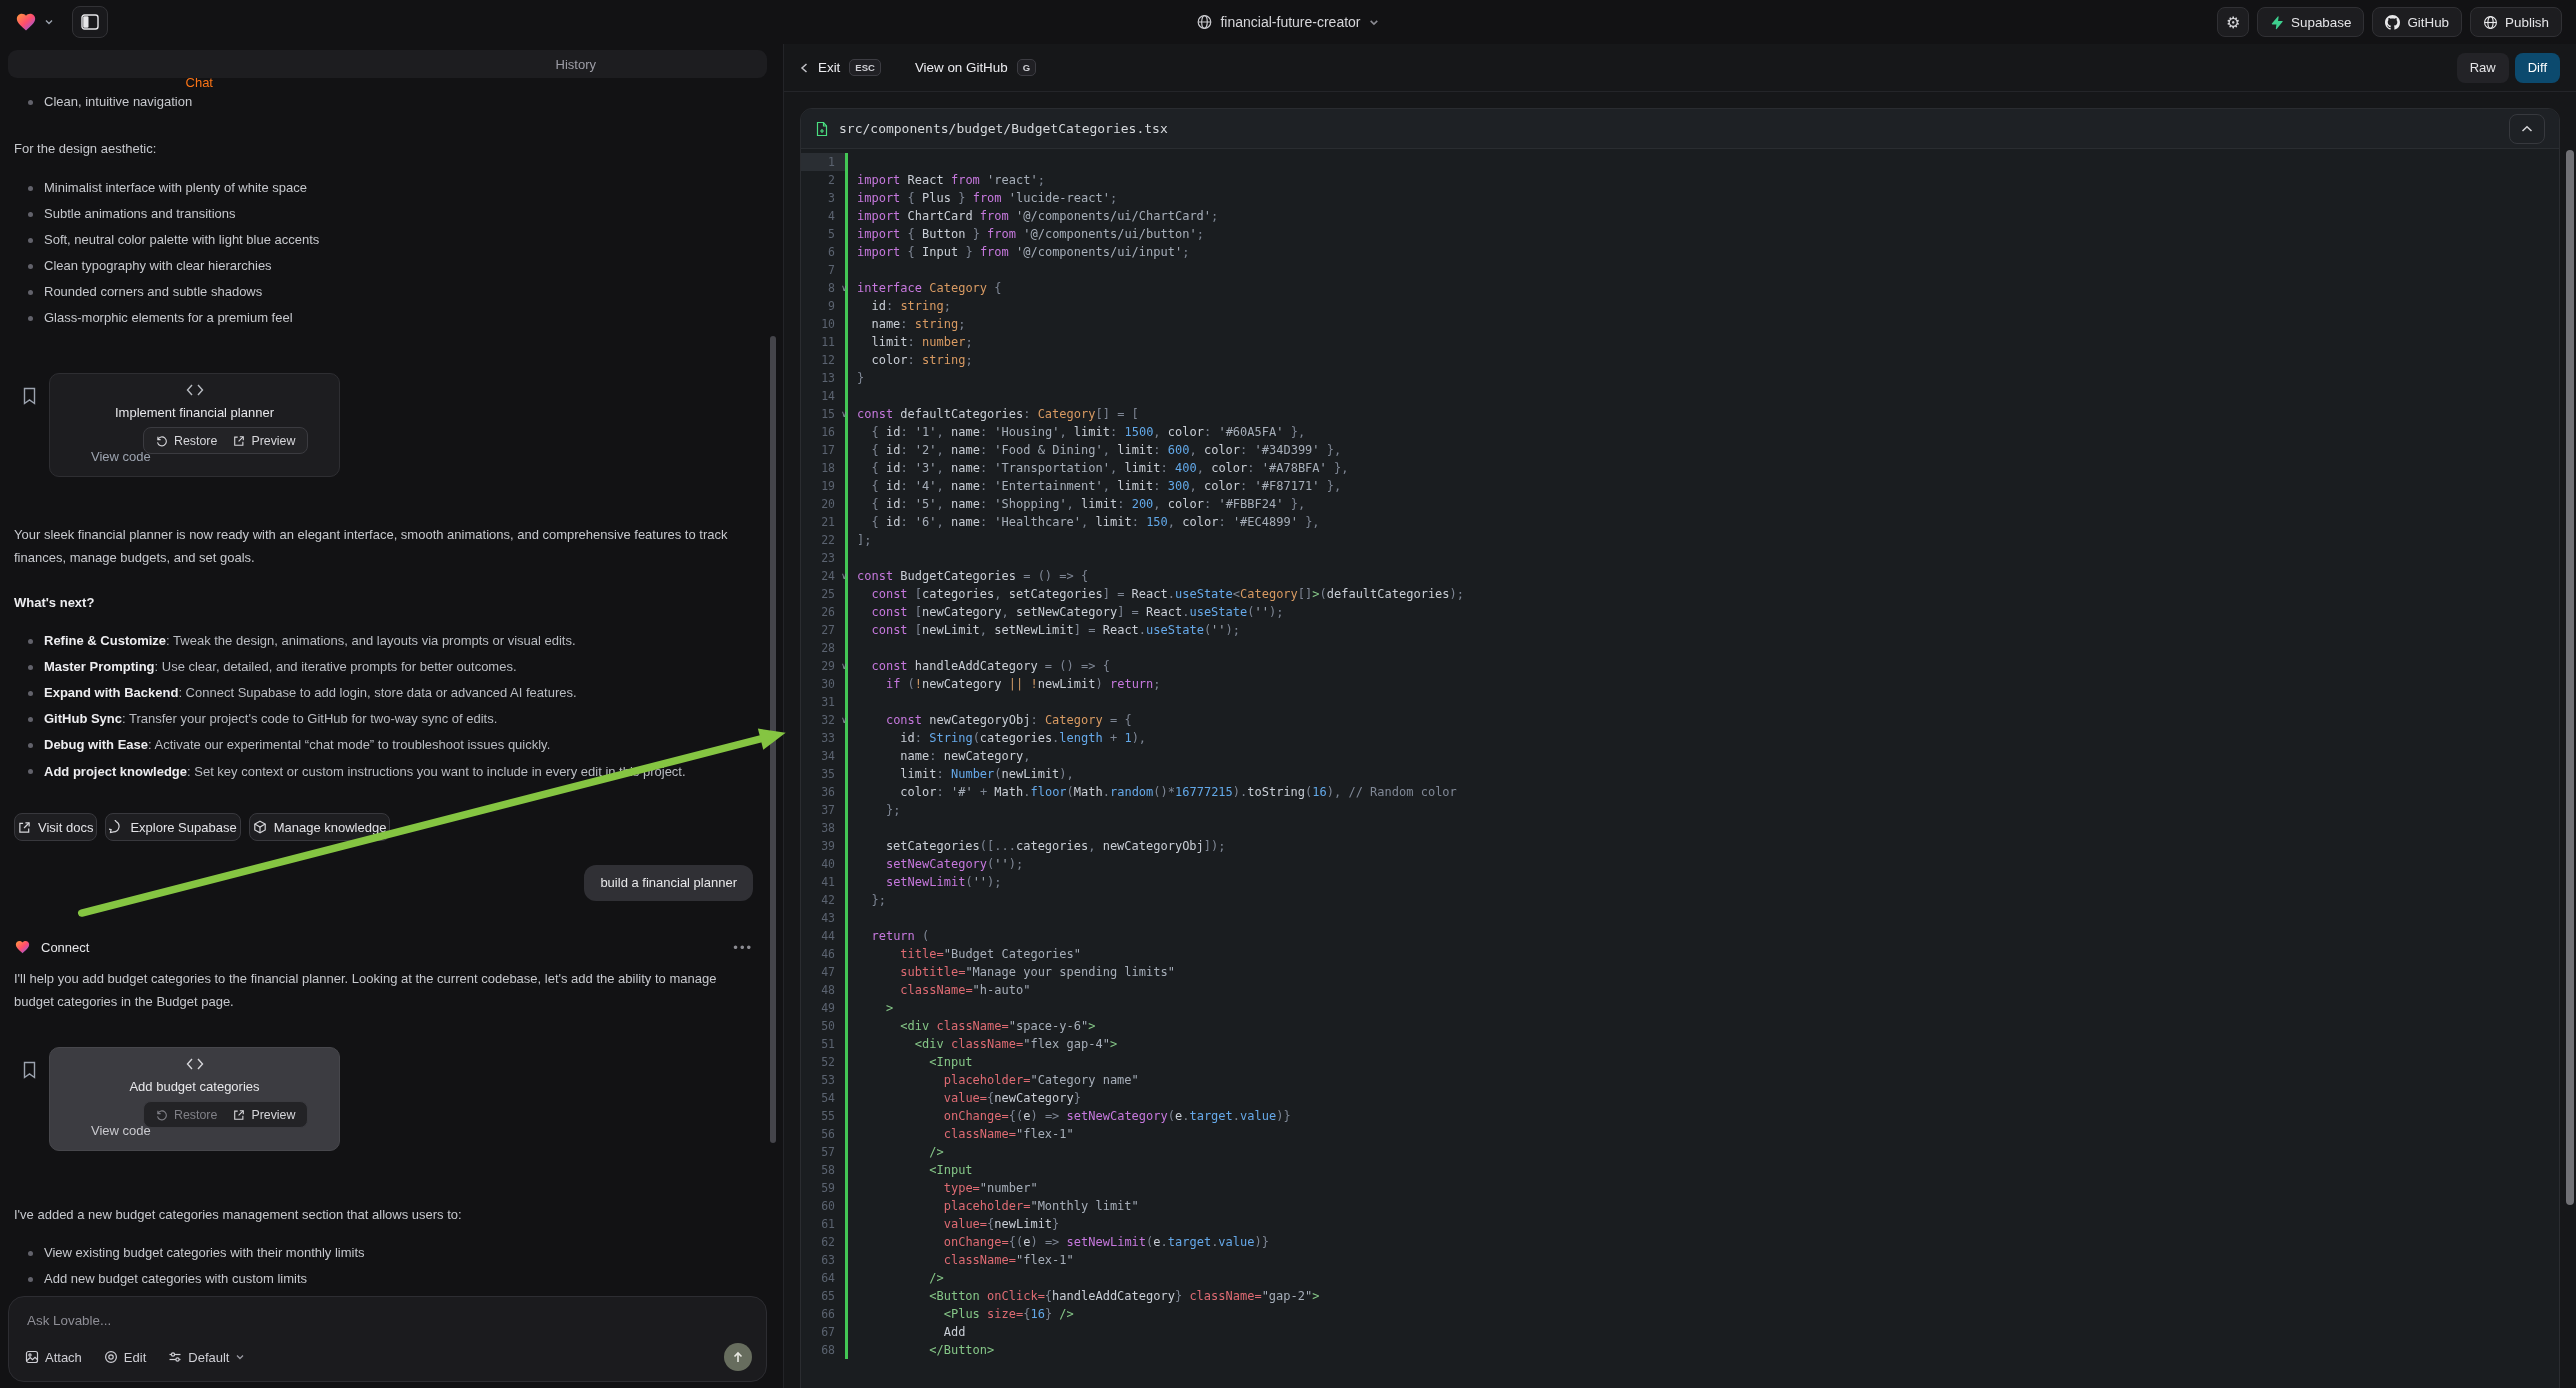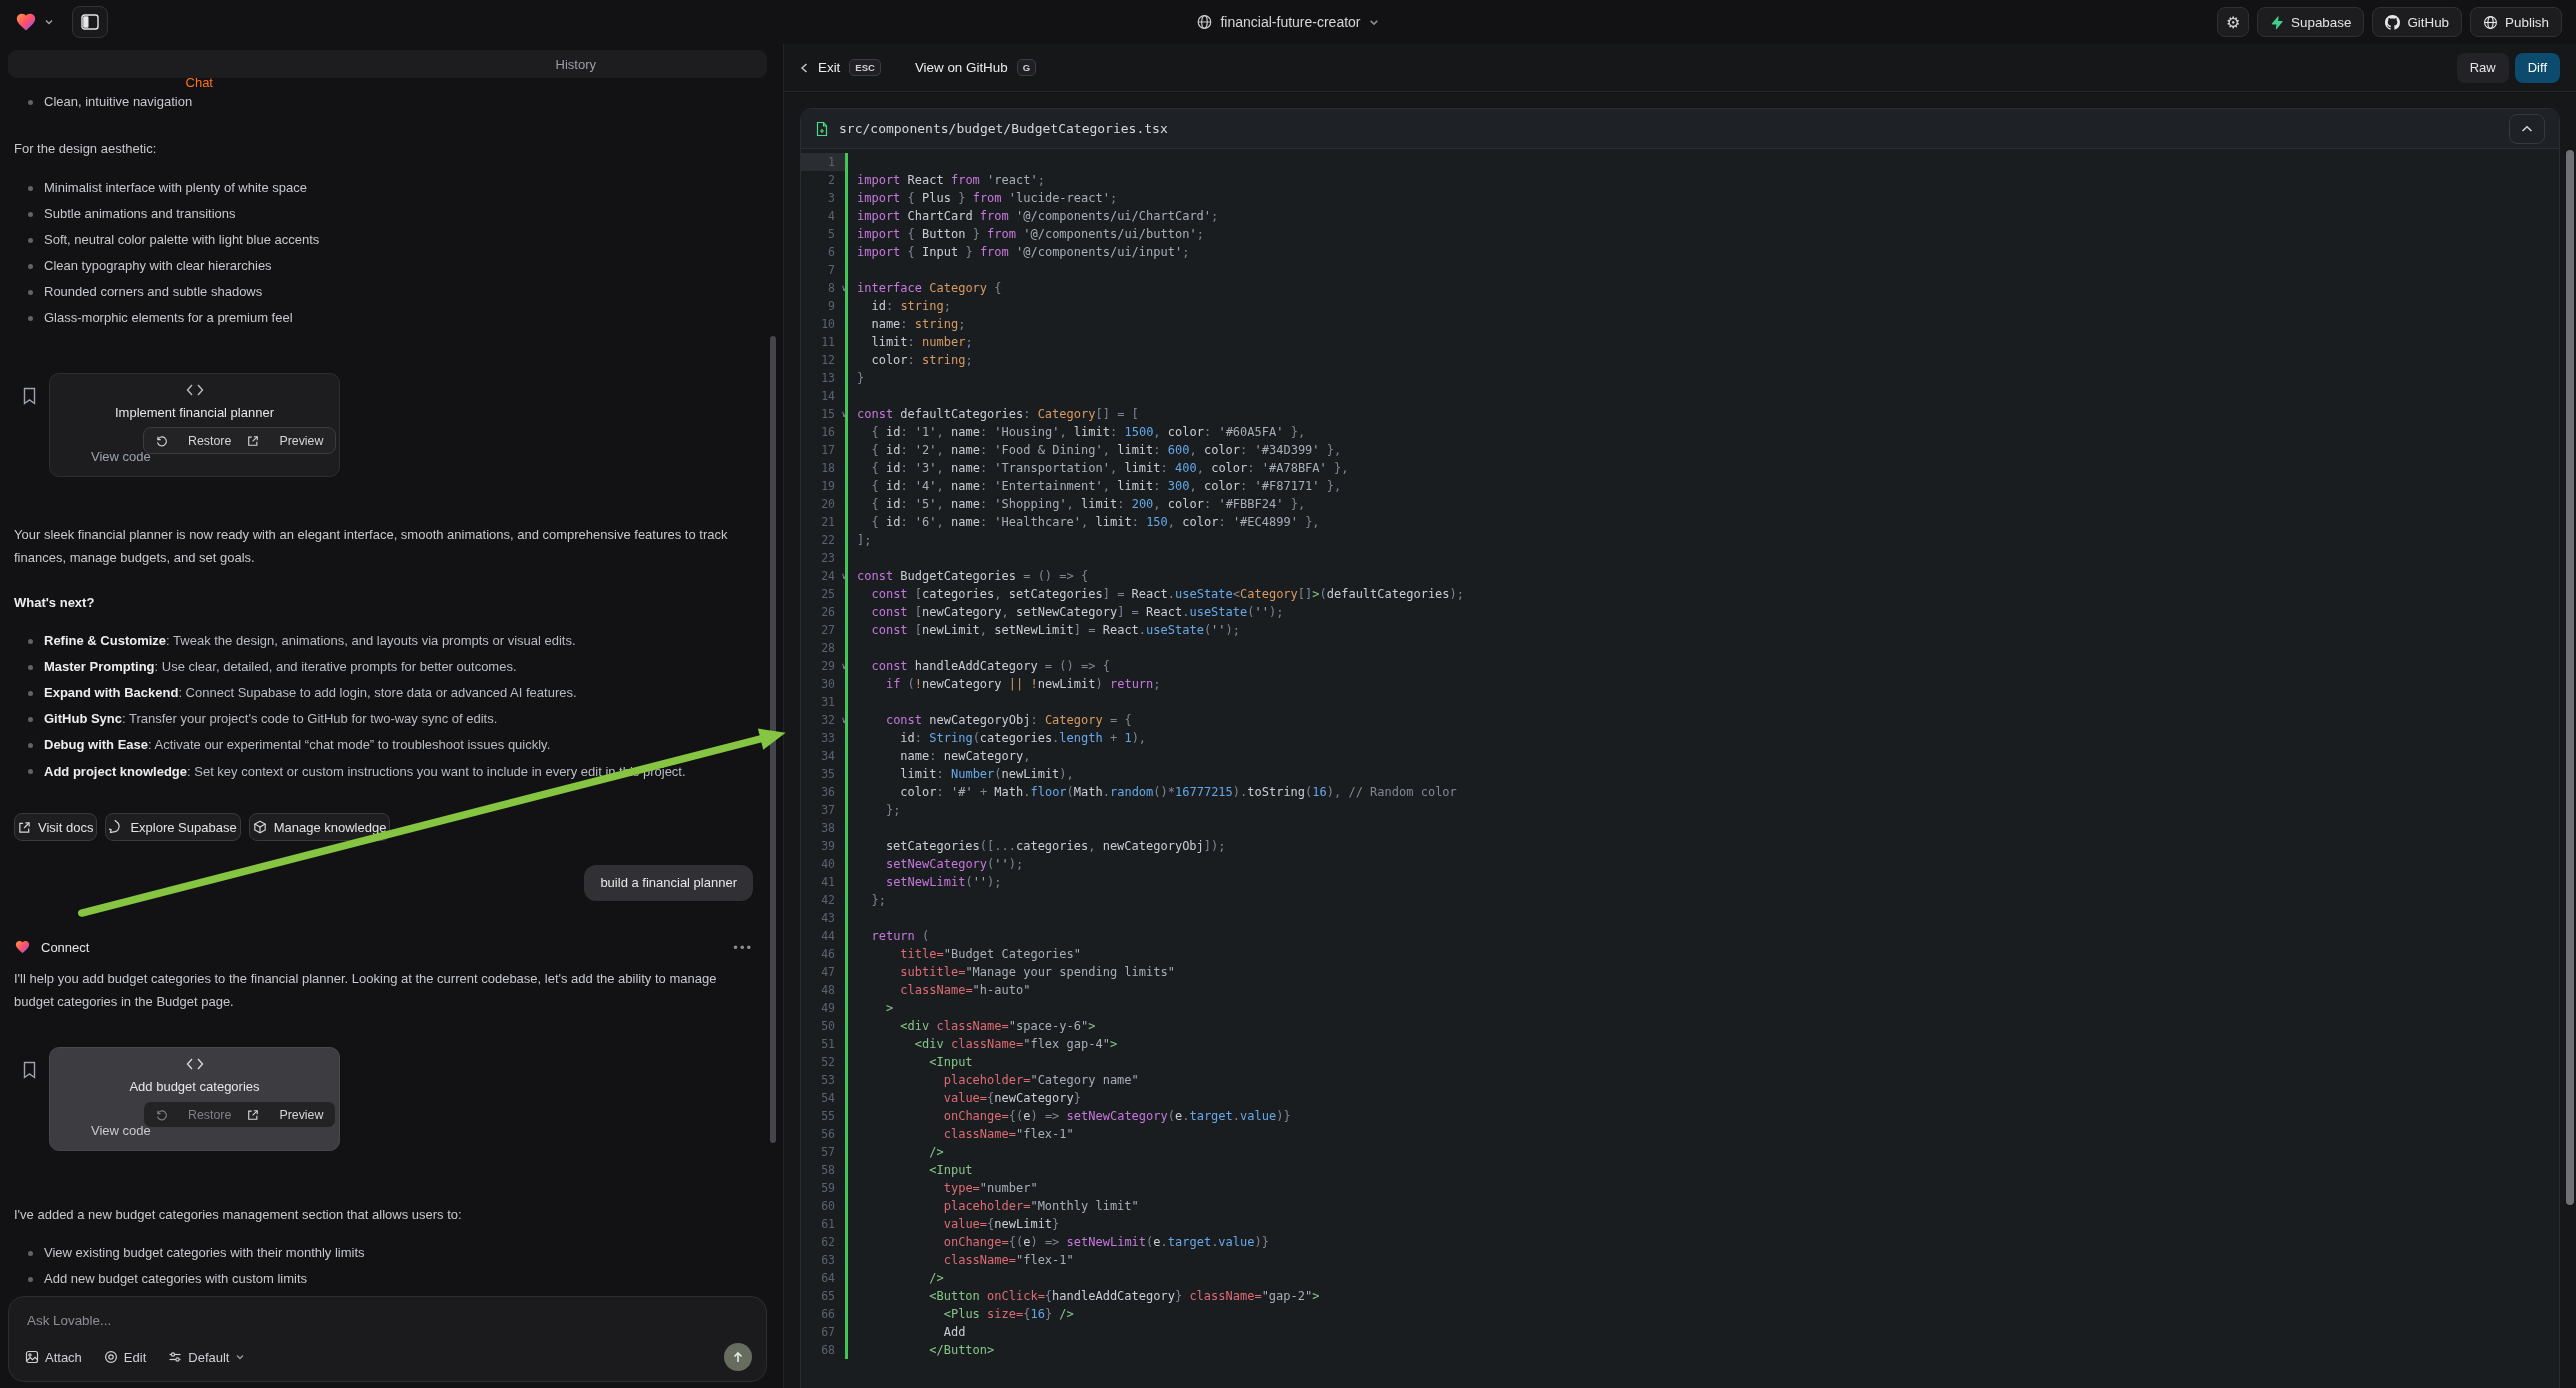--- a/index.html
+++ b/index.html
@@ -45,21 +45,21 @@
   .ver-row { display:flex; align-items:flex-start; gap:12px; margin-top:42px; position:relative; }
   .bookmark { margin-top:14px; margin-left:8px; color:#9ca3af; }
   .ver-card { width:291px; border-radius:10px; padding:10px 14px 12px 14px; cursor:pointer; }
   .ver-card.v1 { background:#1d1d20; border:1px solid #2e2e32; }
   .ver-card.v2 { background:#3c3c41; border:1px solid #47474c; }
   .ver-title-row { display:flex; align-items:center; gap:9px; color:#e7e7ea;flex-direction:column; }
   .ver-title { flex:1; font-size:13px; }
   .view-code { margin:8px 0 0 27px; color:#9ca3af; font-size:13px; }
   .rp-pill { position:absolute; left:129px; top:54px; height:27px; display:flex; align-items:center; gap:16px;
              background:#232326; border:1px solid #3b3b40; border-radius:8px; padding:0 12px; }
-  .rp-item { display:flex; align-items:center; gap:20px; font-size:12.4px; color:#d6d6da; cursor:pointer; }
+  .rp-item { display:flex; align-items:center; gap:6px; font-size:12.4px; color:#d6d6da; cursor:pointer; }
   .rp-item.dim { color:#808087; }
 
   .chip-row { display:flex; gap:8px; margin-top:30px; }
   .chip { height:28px; display:flex; align-items:center; gap:7px; padding:0 3px; background:#1e1e21;
           border:1px solid #38383d; border-radius:8px; color:#e3e3e7; font-size:13px; cursor:pointer; }
 
   .bubble-row { display:flex; justify-content:flex-end; margin-top:24px; }
   .bubble { background:#303035; border-radius:12px; padding:10px 16px; color:#e8e8ea;
             font-size:13px; line-height:16px; }
 

